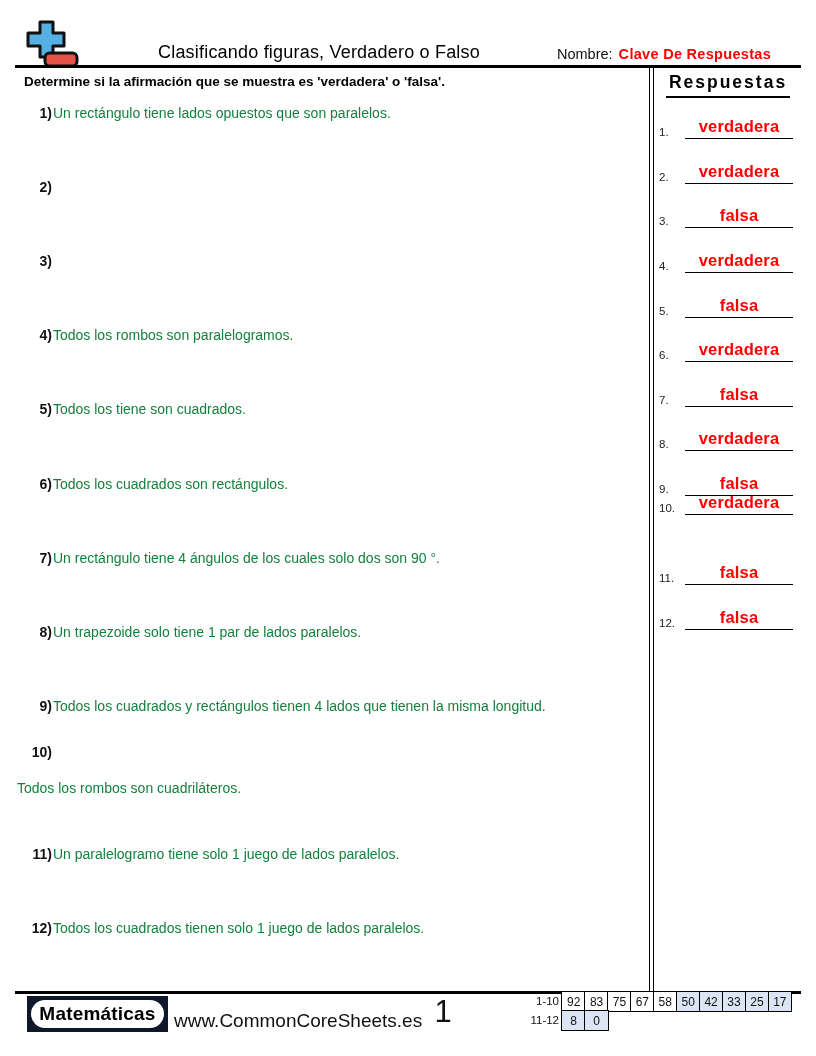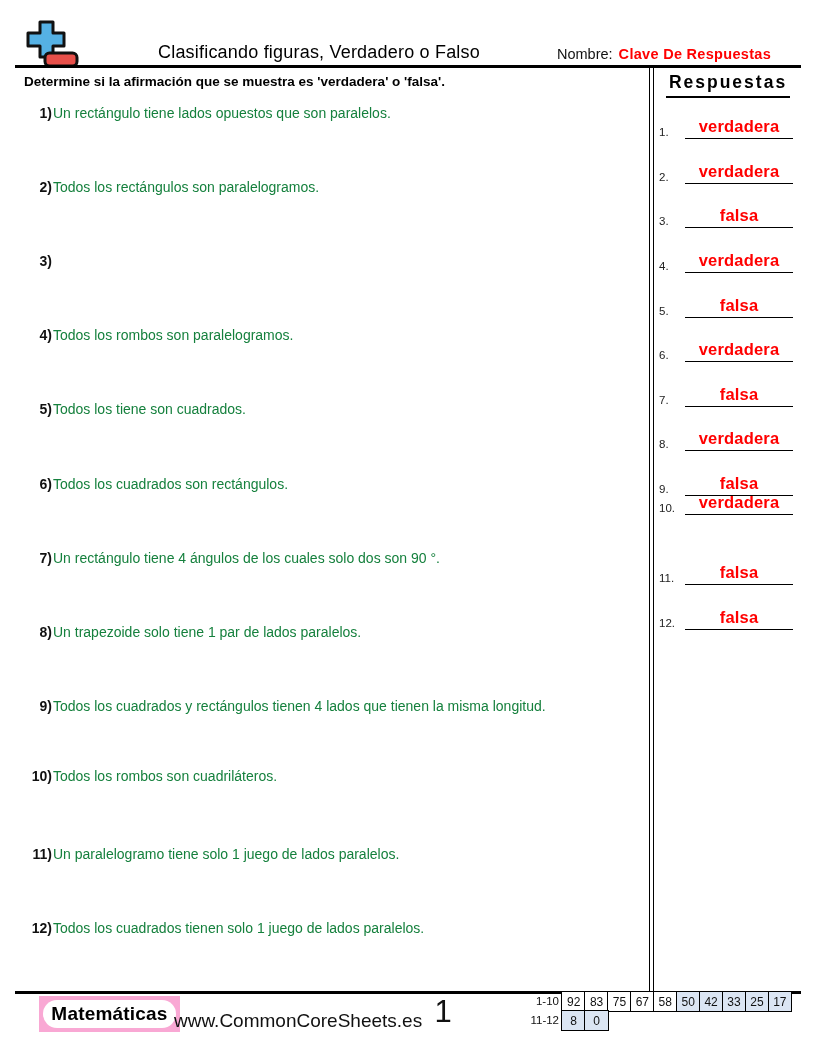--- a/index.html
+++ b/index.html
@@ -32,22 +32,22 @@
   .answers-heading span { display: inline-block; font-size: 17.5px; font-weight: bold; letter-spacing: 2px;
                           border-bottom: 2.2px solid #000; padding: 0 3px 3px 3px; color: #000; }
   .answer-row { position: absolute; left: 656px; width: 142px; height: 26px; }
   .a-num { position: absolute; left: 3px; bottom: 1px; font-size: 11.5px; color: #222; }
   .a-line { position: absolute; left: 29px; bottom: 0; width: 108px; text-align: center;
             border-bottom: 1.6px solid #000; padding-bottom: 2px; }
   .a-val { font-size: 16.5px; font-weight: bold; color: var(--answer-red, #ff0000); letter-spacing: 0.2px; }
 
   
   .footer-rule { position: absolute; left: 15px; top: 991px; width: 786px; height: 3px; background: #000; }
-  .badge { position: absolute; left: 27px; top: 996px; width: 141px; height: 36px; background: #f9a8d4;
-           display: flex; align-items: center; justify-content: center; margin-left: 12px; }
+  .badge { position: absolute; left: 27px; top: 996px; width: 141px; height: 36px; background: #0f172a;
+           display: flex; align-items: center; justify-content: center; }
   .badge-pill { background: #fff; color: #000; font-weight: bold; font-size: 19px;
                 border-radius: 17px; width: 133px; height: 28px;
                 display: flex; align-items: center; justify-content: center; letter-spacing: 0.2px; }
   .site { position: absolute; left: 174px; top: 1010px; font-size: 19px; color: #111; }
   .page-num { position: absolute; left: 403px; top: 994px; width: 80px; text-align: center;
               font-size: 31px; color: #111; }
   .score-table { position: absolute; left: 529px; top: 991px; }
   .score-row { display: flex; align-items: stretch; }
   .score-row + .score-row { margin-top: -1.6px; }
   .score-label { width: 34px; text-align: right; padding-right: 4px; font-size: 11.5px;
@@ -78,21 +78,20 @@
   <div class="instruction">Determine si la afirmación que se muestra es 'verdadera' o 'falsa'.</div>
 
   <ol id="questions">
   <li class="question" style="top: 105px;">
     <span class="q-num">1)</span>
     <span class="q-text">Un rectángulo tiene lados opuestos que son paralelos.</span>
   </li>
 
   <li class="question" style="top: 179.1px;">
     <span class="q-num">2)</span>
-    <span class="q-text">Todos los rectángulos son paralelogramos.</span>
   </li>
 
   <li class="question" style="top: 253.2px;">
     <span class="q-num">3)</span>
   </li>
 
   <li class="question" style="top: 327.3px;">
     <span class="q-num">4)</span>
     <span class="q-text">Todos los rombos son paralelogramos.</span>
   </li>
@@ -115,21 +114,21 @@
   <li class="question" style="top: 623.7px;">
     <span class="q-num">8)</span>
     <span class="q-text">Un trapezoide solo tiene 1 par de lados paralelos.</span>
   </li>
 
   <li class="question" style="top: 697.8px;">
     <span class="q-num">9)</span>
     <span class="q-text">Todos los cuadrados y rectángulos tienen 4 lados que tienen la misma longitud.</span>
   </li>
 
-  <li class="question" style="top: 768px;">
+  <li class="question" style="top: 744px; flex-direction: column;">
     <span class="q-num">10)</span>
     <span class="q-text">Todos los rombos son cuadriláteros.</span>
   </li>
 
   <li class="question" style="top: 846px;">
     <span class="q-num">11)</span>
     <span class="q-text">Un paralelogramo tiene solo 1 juego de lados paralelos.</span>
   </li>
 
   <li class="question" style="top: 920.1px;">

